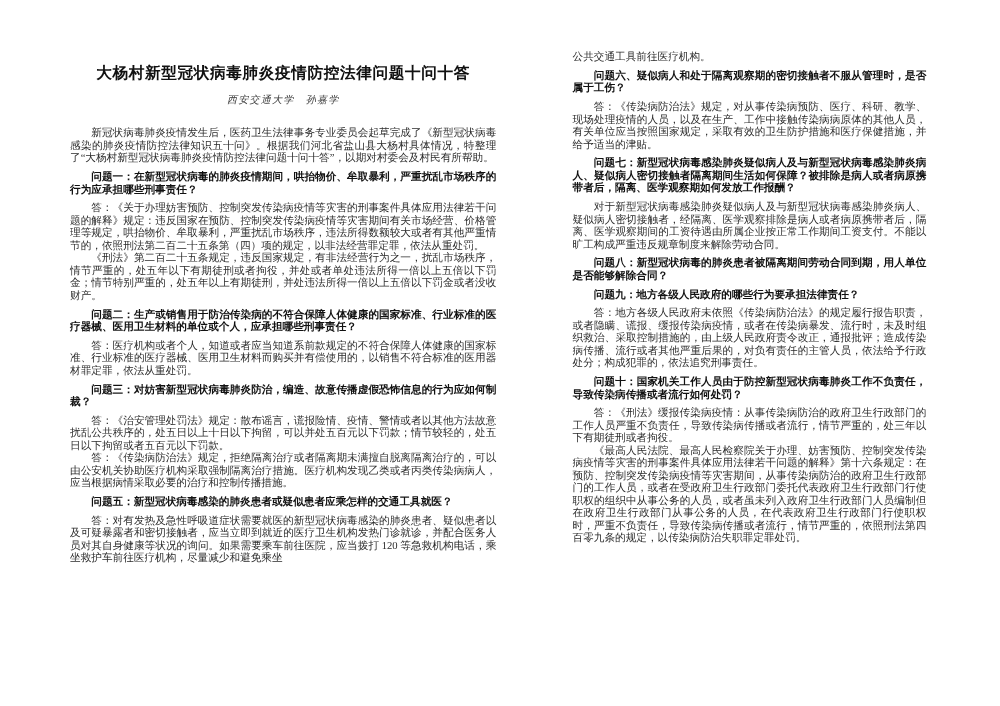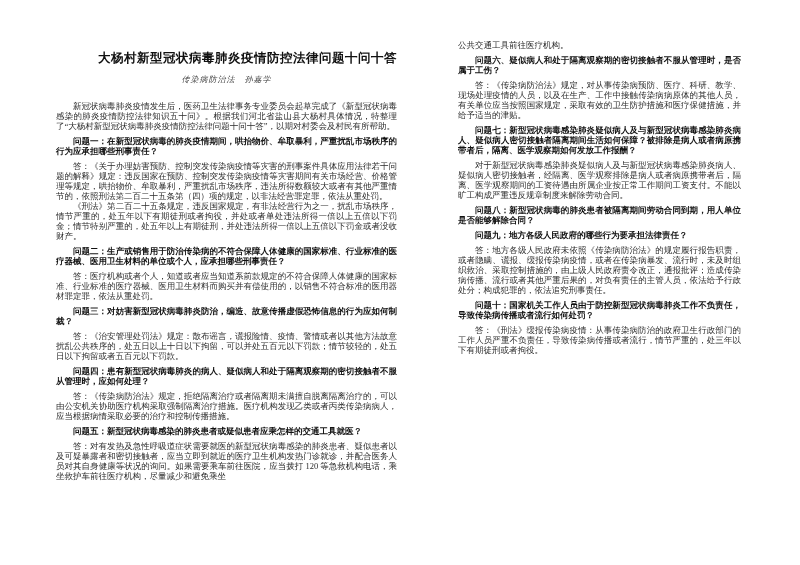--- a/index.html
+++ b/index.html
@@ -5,21 +5,21 @@
   html,body{margin:0;padding:0;background:#ffffff;}
   .canvas{
     position:relative;width:800px;height:565px;background:#ffffff;overflow:hidden;
     font-family:"Liberation Serif","DejaVu Serif",serif;color:#2b2b2b;
   }
   .page{position:absolute;top:0;}
   .page-left{left:56px;width:341px;padding-top:50px;box-sizing:border-box;}
   .page-right{left:458px;width:283px;padding-top:40px;box-sizing:border-box;}
   h1.doc-title{
     margin:0 0 9px 0;font-size:12.5px;line-height:16px;font-weight:bold;
-    text-align:right;color:#111;letter-spacing:0.5px;
+    text-align:center;color:#111;letter-spacing:0.5px;
   }
   .byline{
     text-align:center;font-size:8px;line-height:10px;font-style:italic;
     color:#3a3a3a;margin:0 0 16px 0;letter-spacing:1px;
   }
   .col p{
     margin:0;font-size:8.5px;line-height:10px;text-align:justify;
     text-justify:inter-ideograph;word-break:break-all;
   }
   .col p.intro,.col p.answer,.col p.answer-cont{text-indent:2em;}
@@ -27,43 +27,43 @@
   .col p.question{
     font-weight:bold;color:#111;text-indent:2em;margin:5px 0 5px 0;
   }
 </style>
 </head>
 <body>
 
 <div class="canvas">
   <div class="page page-left">
     <h1 class="doc-title">大杨村新型冠状病毒肺炎疫情防控法律问题十问十答</h1>
-    <div class="byline">传染病防治法　孙嘉学</div>
+    <div class="byline">西安交通大学　孙嘉学</div>
     <div class="col">
         <p class="intro">新冠状病毒肺炎疫情发生后，医药卫生法律事务专业委员会起草完成了《新型冠状病毒感染的肺炎疫情防控法律知识五十问》。根据我们河北省盐山县大杨村具体情况，特整理了“大杨村新型冠状病毒肺炎疫情防控法律问题十问十答”，以期对村委会及村民有所帮助。</p>
         <p class="question">问题一：在新型冠状病毒的肺炎疫情期间，哄抬物价、牟取暴利，严重扰乱市场秩序的行为应承担哪些刑事责任？</p>
         <p class="answer">答：《关于办理妨害预防、控制突发传染病疫情等灾害的刑事案件具体应用法律若干问题的解释》规定：违反国家在预防、控制突发传染病疫情等灾害期间有关市场经营、价格管理等规定，哄抬物价、牟取暴利，严重扰乱市场秩序，违法所得数额较大或者有其他严重情节的，依照刑法第二百二十五条第（四）项的规定，以非法经营罪定罪，依法从重处罚。</p>
         <p class="answer-cont">《刑法》第二百二十五条规定，违反国家规定，有非法经营行为之一，扰乱市场秩序，情节严重的，处五年以下有期徒刑或者拘役，并处或者单处违法所得一倍以上五倍以下罚金；情节特别严重的，处五年以上有期徒刑，并处违法所得一倍以上五倍以下罚金或者没收财产。</p>
         <p class="question">问题二：生产或销售用于防治传染病的不符合保障人体健康的国家标准、行业标准的医疗器械、医用卫生材料的单位或个人，应承担哪些刑事责任？</p>
         <p class="answer">答：医疗机构或者个人，知道或者应当知道系前款规定的不符合保障人体健康的国家标准、行业标准的医疗器械、医用卫生材料而购买并有偿使用的，以销售不符合标准的医用器材罪定罪，依法从重处罚。</p>
         <p class="question">问题三：对妨害新型冠状病毒肺炎防治，编造、故意传播虚假恐怖信息的行为应如何制裁？</p>
         <p class="answer">答：《治安管理处罚法》规定：散布谣言，谎报险情、疫情、警情或者以其他方法故意扰乱公共秩序的，处五日以上十日以下拘留，可以并处五百元以下罚款；情节较轻的，处五日以下拘留或者五百元以下罚款。</p>
-        <p class="question">问题四：患有新型冠状病毒肺炎的病人、疑似病人和处于隔离观察期的密切接触者不服从管理时，应如何处理？</p>
         <p class="answer">答：《传染病防治法》规定，拒绝隔离治疗或者隔离期未满擅自脱离隔离治疗的，可以由公安机关协助医疗机构采取强制隔离治疗措施。医疗机构发现乙类或者丙类传染病病人，应当根据病情采取必要的治疗和控制传播措施。</p>
         <p class="question">问题五：新型冠状病毒感染的肺炎患者或疑似患者应乘怎样的交通工具就医？</p>
         <p class="answer">答：对有发热及急性呼吸道症状需要就医的新型冠状病毒感染的肺炎患者、疑似患者以及可疑暴露者和密切接触者，应当立即到就近的医疗卫生机构发热门诊就诊，并配合医务人员对其自身健康等状况的询问。如果需要乘车前往医院，应当拨打 120 等急救机构电话，乘坐救护车前往医疗机构，尽量减少和避免乘坐</p>
       </div>
   </div>
   <div class="page page-right">
     <div class="col">
         <p class="continuation">公共交通工具前往医疗机构。</p>
         <p class="question">问题六、疑似病人和处于隔离观察期的密切接触者不服从管理时，是否属于工伤？</p>
         <p class="answer">答：《传染病防治法》规定，对从事传染病预防、医疗、科研、教学、现场处理疫情的人员，以及在生产、工作中接触传染病病原体的其他人员，有关单位应当按照国家规定，采取有效的卫生防护措施和医疗保健措施，并给予适当的津贴。</p>
         <p class="question">问题七：新型冠状病毒感染肺炎疑似病人及与新型冠状病毒感染肺炎病人、疑似病人密切接触者隔离期间生活如何保障？被排除是病人或者病原携带者后，隔离、医学观察期如何发放工作报酬？</p>
         <p class="answer-cont">对于新型冠状病毒感染肺炎疑似病人及与新型冠状病毒感染肺炎病人、疑似病人密切接触者，经隔离、医学观察排除是病人或者病原携带者后，隔离、医学观察期间的工资待遇由所属企业按正常工作期间工资支付。不能以旷工构成严重违反规章制度来解除劳动合同。</p>
         <p class="question">问题八：新型冠状病毒的肺炎患者被隔离期间劳动合同到期，用人单位是否能够解除合同？</p>
         <p class="question">问题九：地方各级人民政府的哪些行为要承担法律责任？</p>
         <p class="answer">答：地方各级人民政府未依照《传染病防治法》的规定履行报告职责，或者隐瞒、谎报、缓报传染病疫情，或者在传染病暴发、流行时，未及时组织救治、采取控制措施的，由上级人民政府责令改正，通报批评；造成传染病传播、流行或者其他严重后果的，对负有责任的主管人员，依法给予行政处分；构成犯罪的，依法追究刑事责任。</p>
         <p class="question">问题十：国家机关工作人员由于防控新型冠状病毒肺炎工作不负责任，导致传染病传播或者流行如何处罚？</p>
         <p class="answer">答：《刑法》缓报传染病疫情：从事传染病防治的政府卫生行政部门的工作人员严重不负责任，导致传染病传播或者流行，情节严重的，处三年以下有期徒刑或者拘役。</p>
+        <p class="answer-cont">《最高人民法院、最高人民检察院关于办理、妨害预防、控制突发传染病疫情等灾害的刑事案件具体应用法律若干问题的解释》第十六条规定：在预防、控制突发传染病疫情等灾害期间，从事传染病防治的政府卫生行政部门的工作人员，或者在受政府卫生行政部门委托代表政府卫生行政部门行使职权的组织中从事公务的人员，或者虽未列入政府卫生行政部门人员编制但在政府卫生行政部门从事公务的人员，在代表政府卫生行政部门行使职权时，严重不负责任，导致传染病传播或者流行，情节严重的，依照刑法第四百零九条的规定，以传染病防治失职罪定罪处罚。</p>
       </div>
   </div>
 </div>
 
 </body></html>

